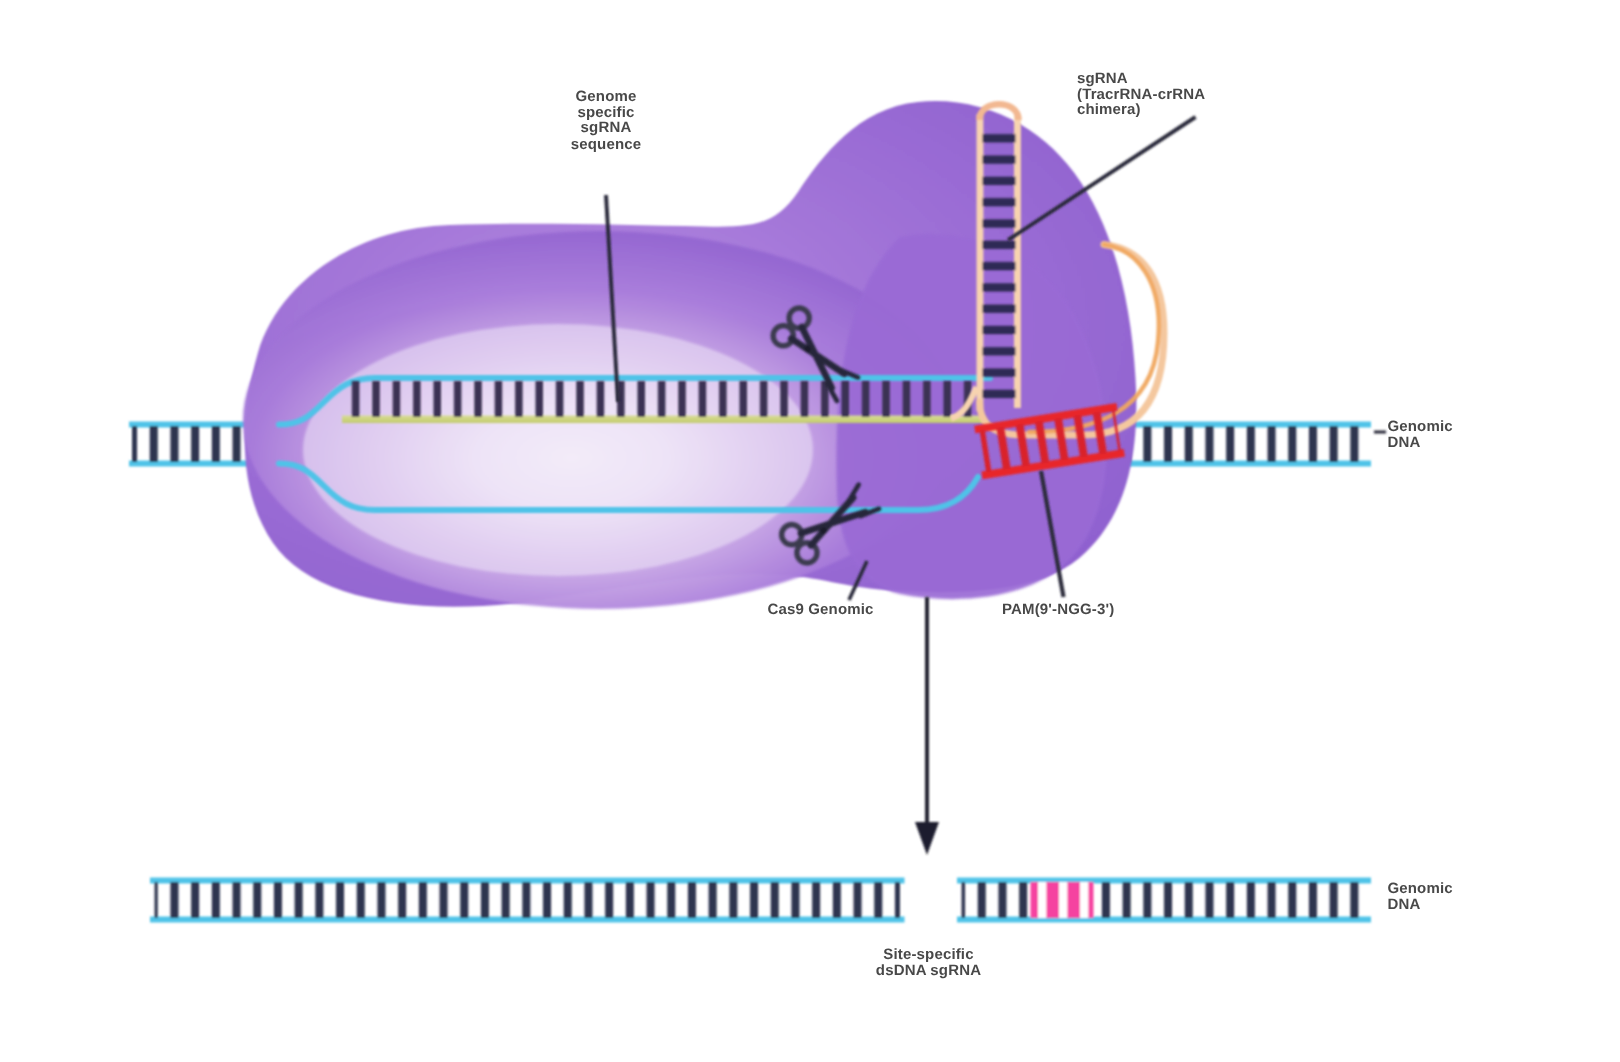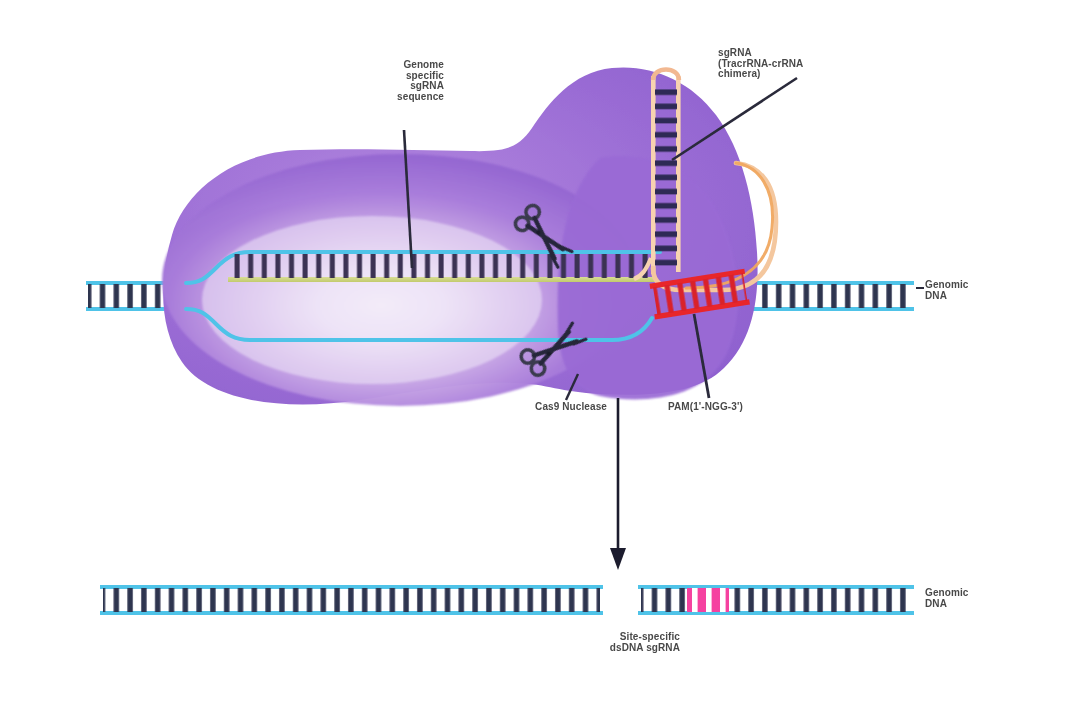--- a/index.html
+++ b/index.html
@@ -17,21 +17,21 @@
     line-height:10.5px;
     color:#2b2b2b;
     font-weight:700;
     letter-spacing:.1px;
     white-space:pre-line;
     
     filter:blur(.35px);
     opacity:.86;
     pointer-events:none;
   }
-  .lbl.ctr{text-align:right;}
+  .lbl.ctr{text-align:center;}
   .lbl.lft{text-align:left;}
 </style>
 </head>
 <body>
 
 <div id="stage">
 
   <svg id="fig" viewBox="0 0 1080 708">
     <defs>
 
@@ -233,23 +233,23 @@
 
   <div class="lbl ctr" style="left:364px;top:60px;width:80px;">Genome
 specific
 sgRNA
 sequence</div>
 
   <div class="lbl lft" style="left:718px;top:48px;width:150px;">sgRNA
 (TracrRNA-crRNA
 chimera)</div>
 
-  <div class="lbl ctr" style="left:487px;top:402px;width:120px;">Cas9 Nuclease</div>
-
-  <div class="lbl lft" style="left:668px;top:402px;width:140px;">PAM(1'-NGG-3')</div>
+  <div class="lbl ctr" style="left:487px;top:402px;width:120px;">Cas9 Genomic</div>
+
+  <div class="lbl lft" style="left:668px;top:402px;width:140px;">PAM(9'-NGG-3')</div>
 
   <div class="lbl lft" style="left:925px;top:280px;width:70px;">Genomic
 DNA</div>
 
   <div class="lbl lft" style="left:925px;top:588px;width:70px;">Genomic
 DNA</div>
 
   <div class="lbl ctr" style="left:558px;top:632px;width:122px;">Site-specific
 dsDNA sgRNA</div>
 

